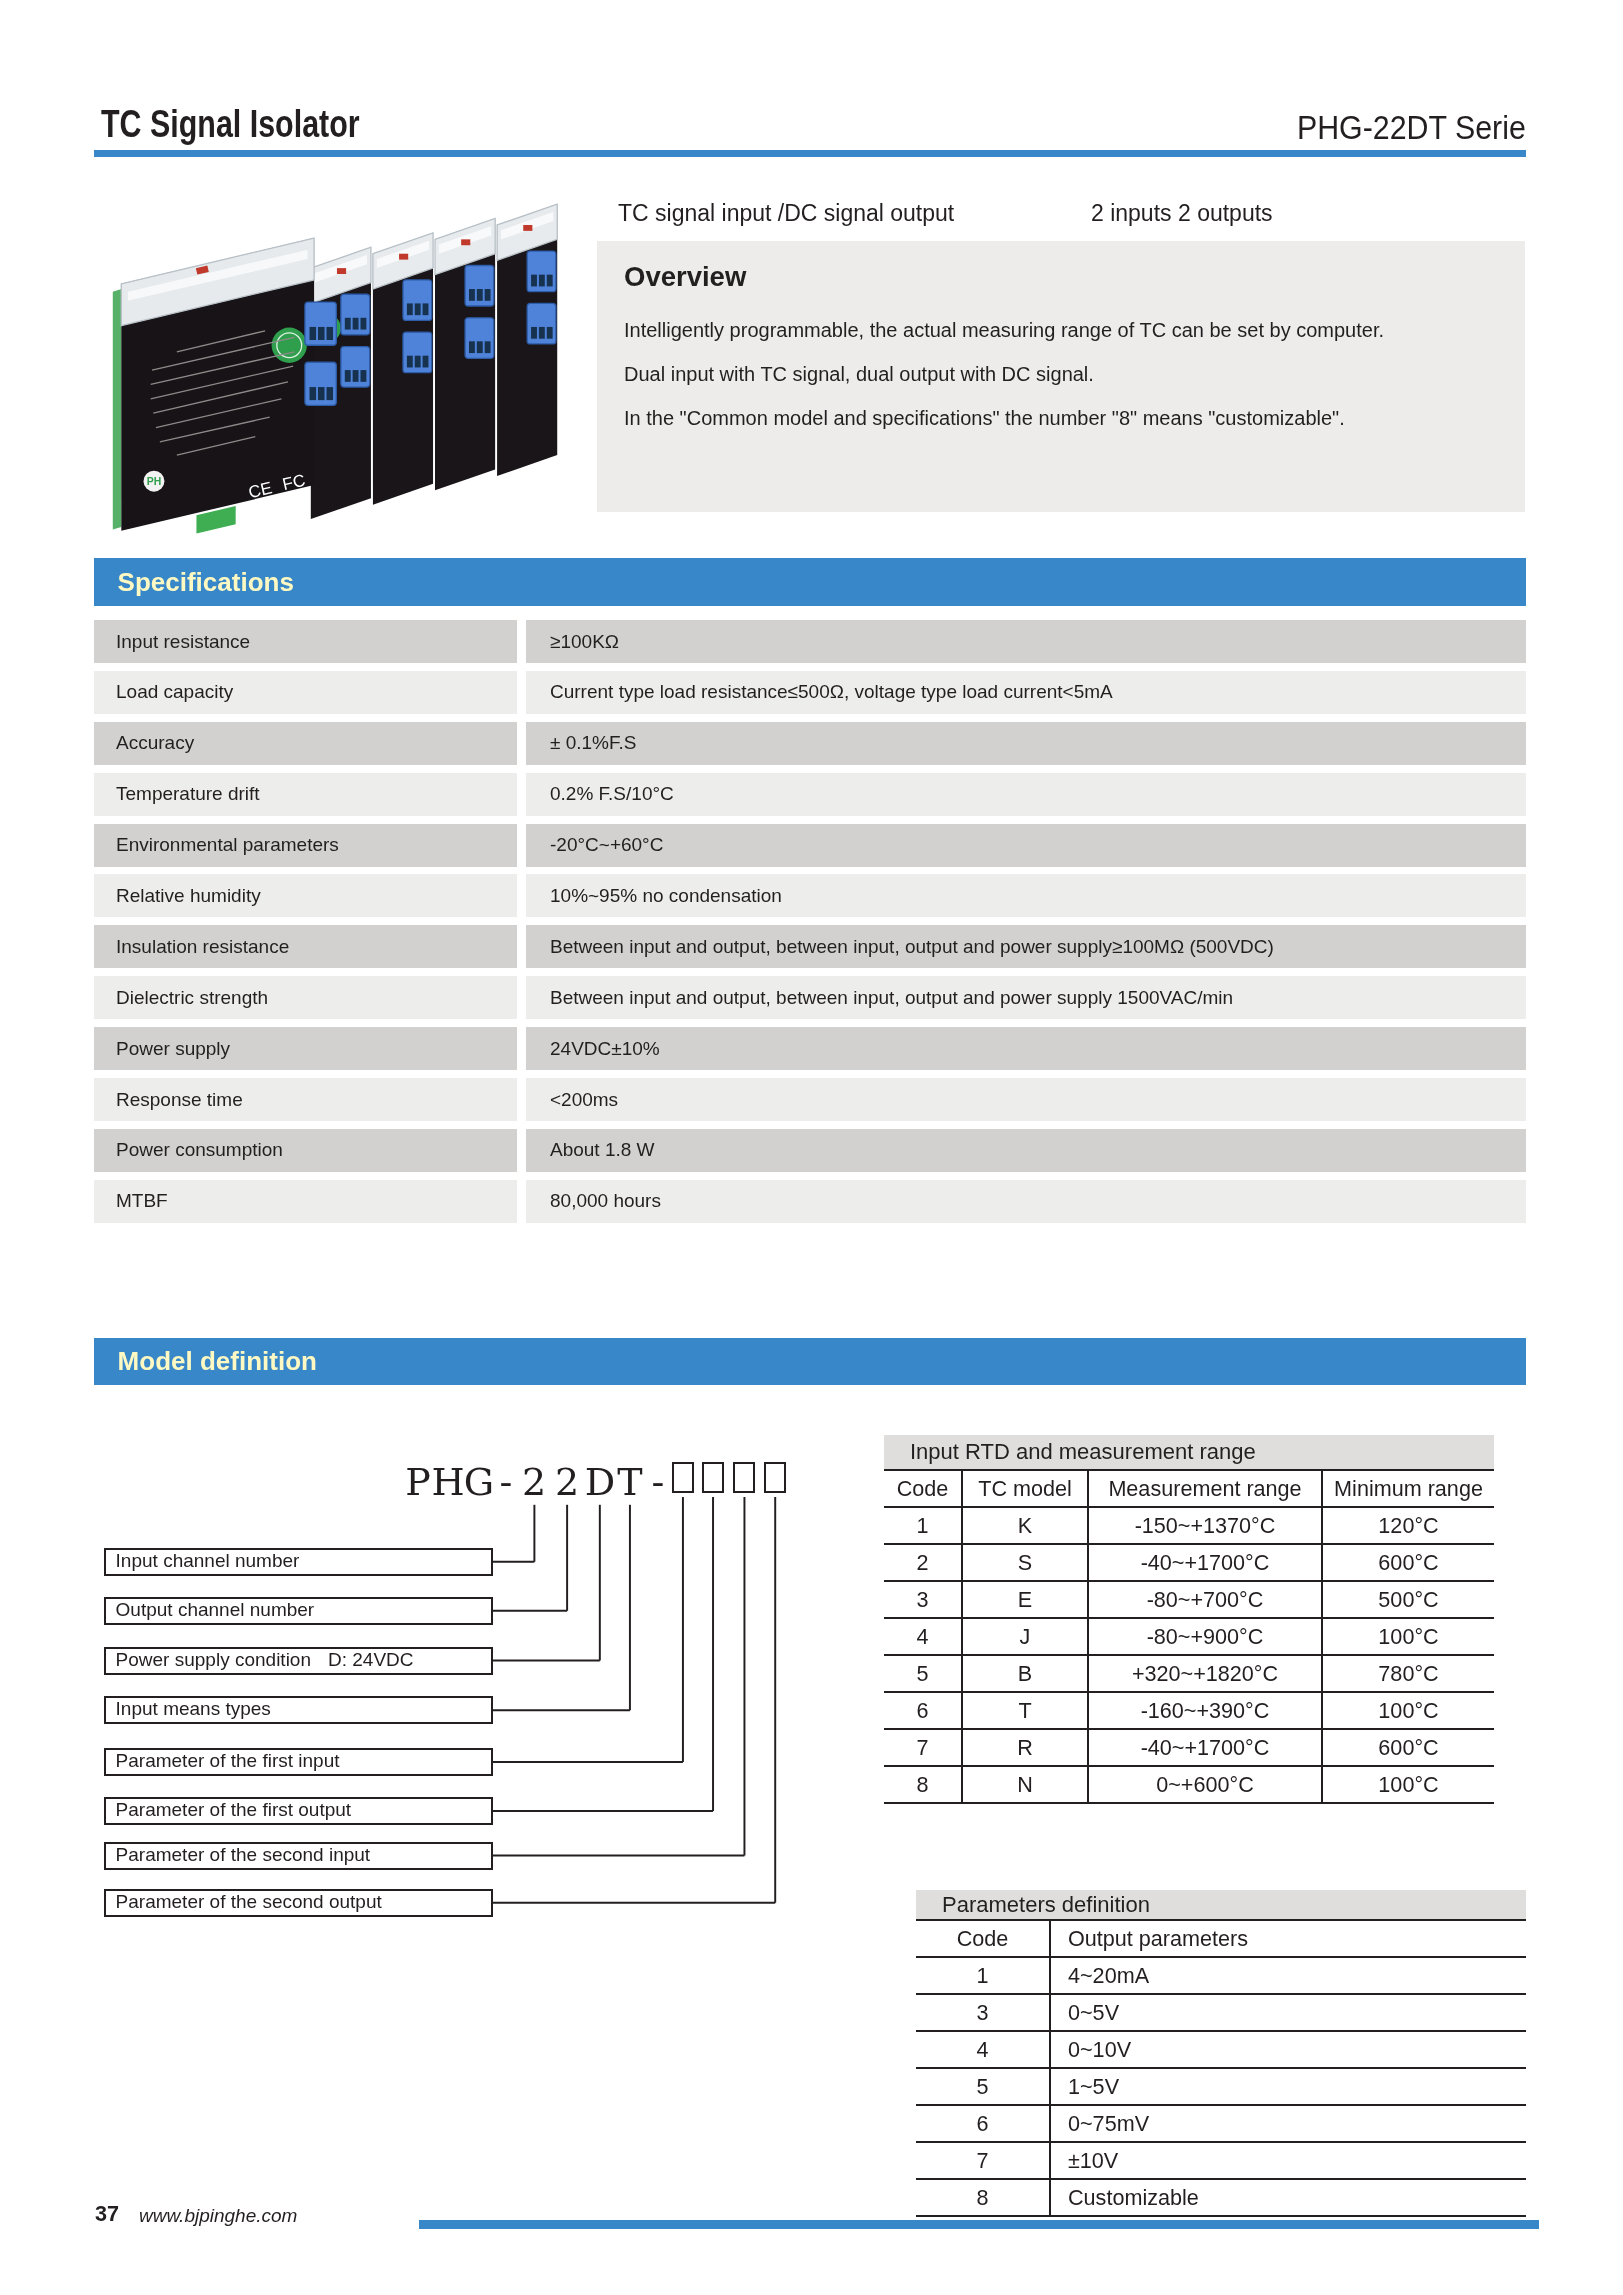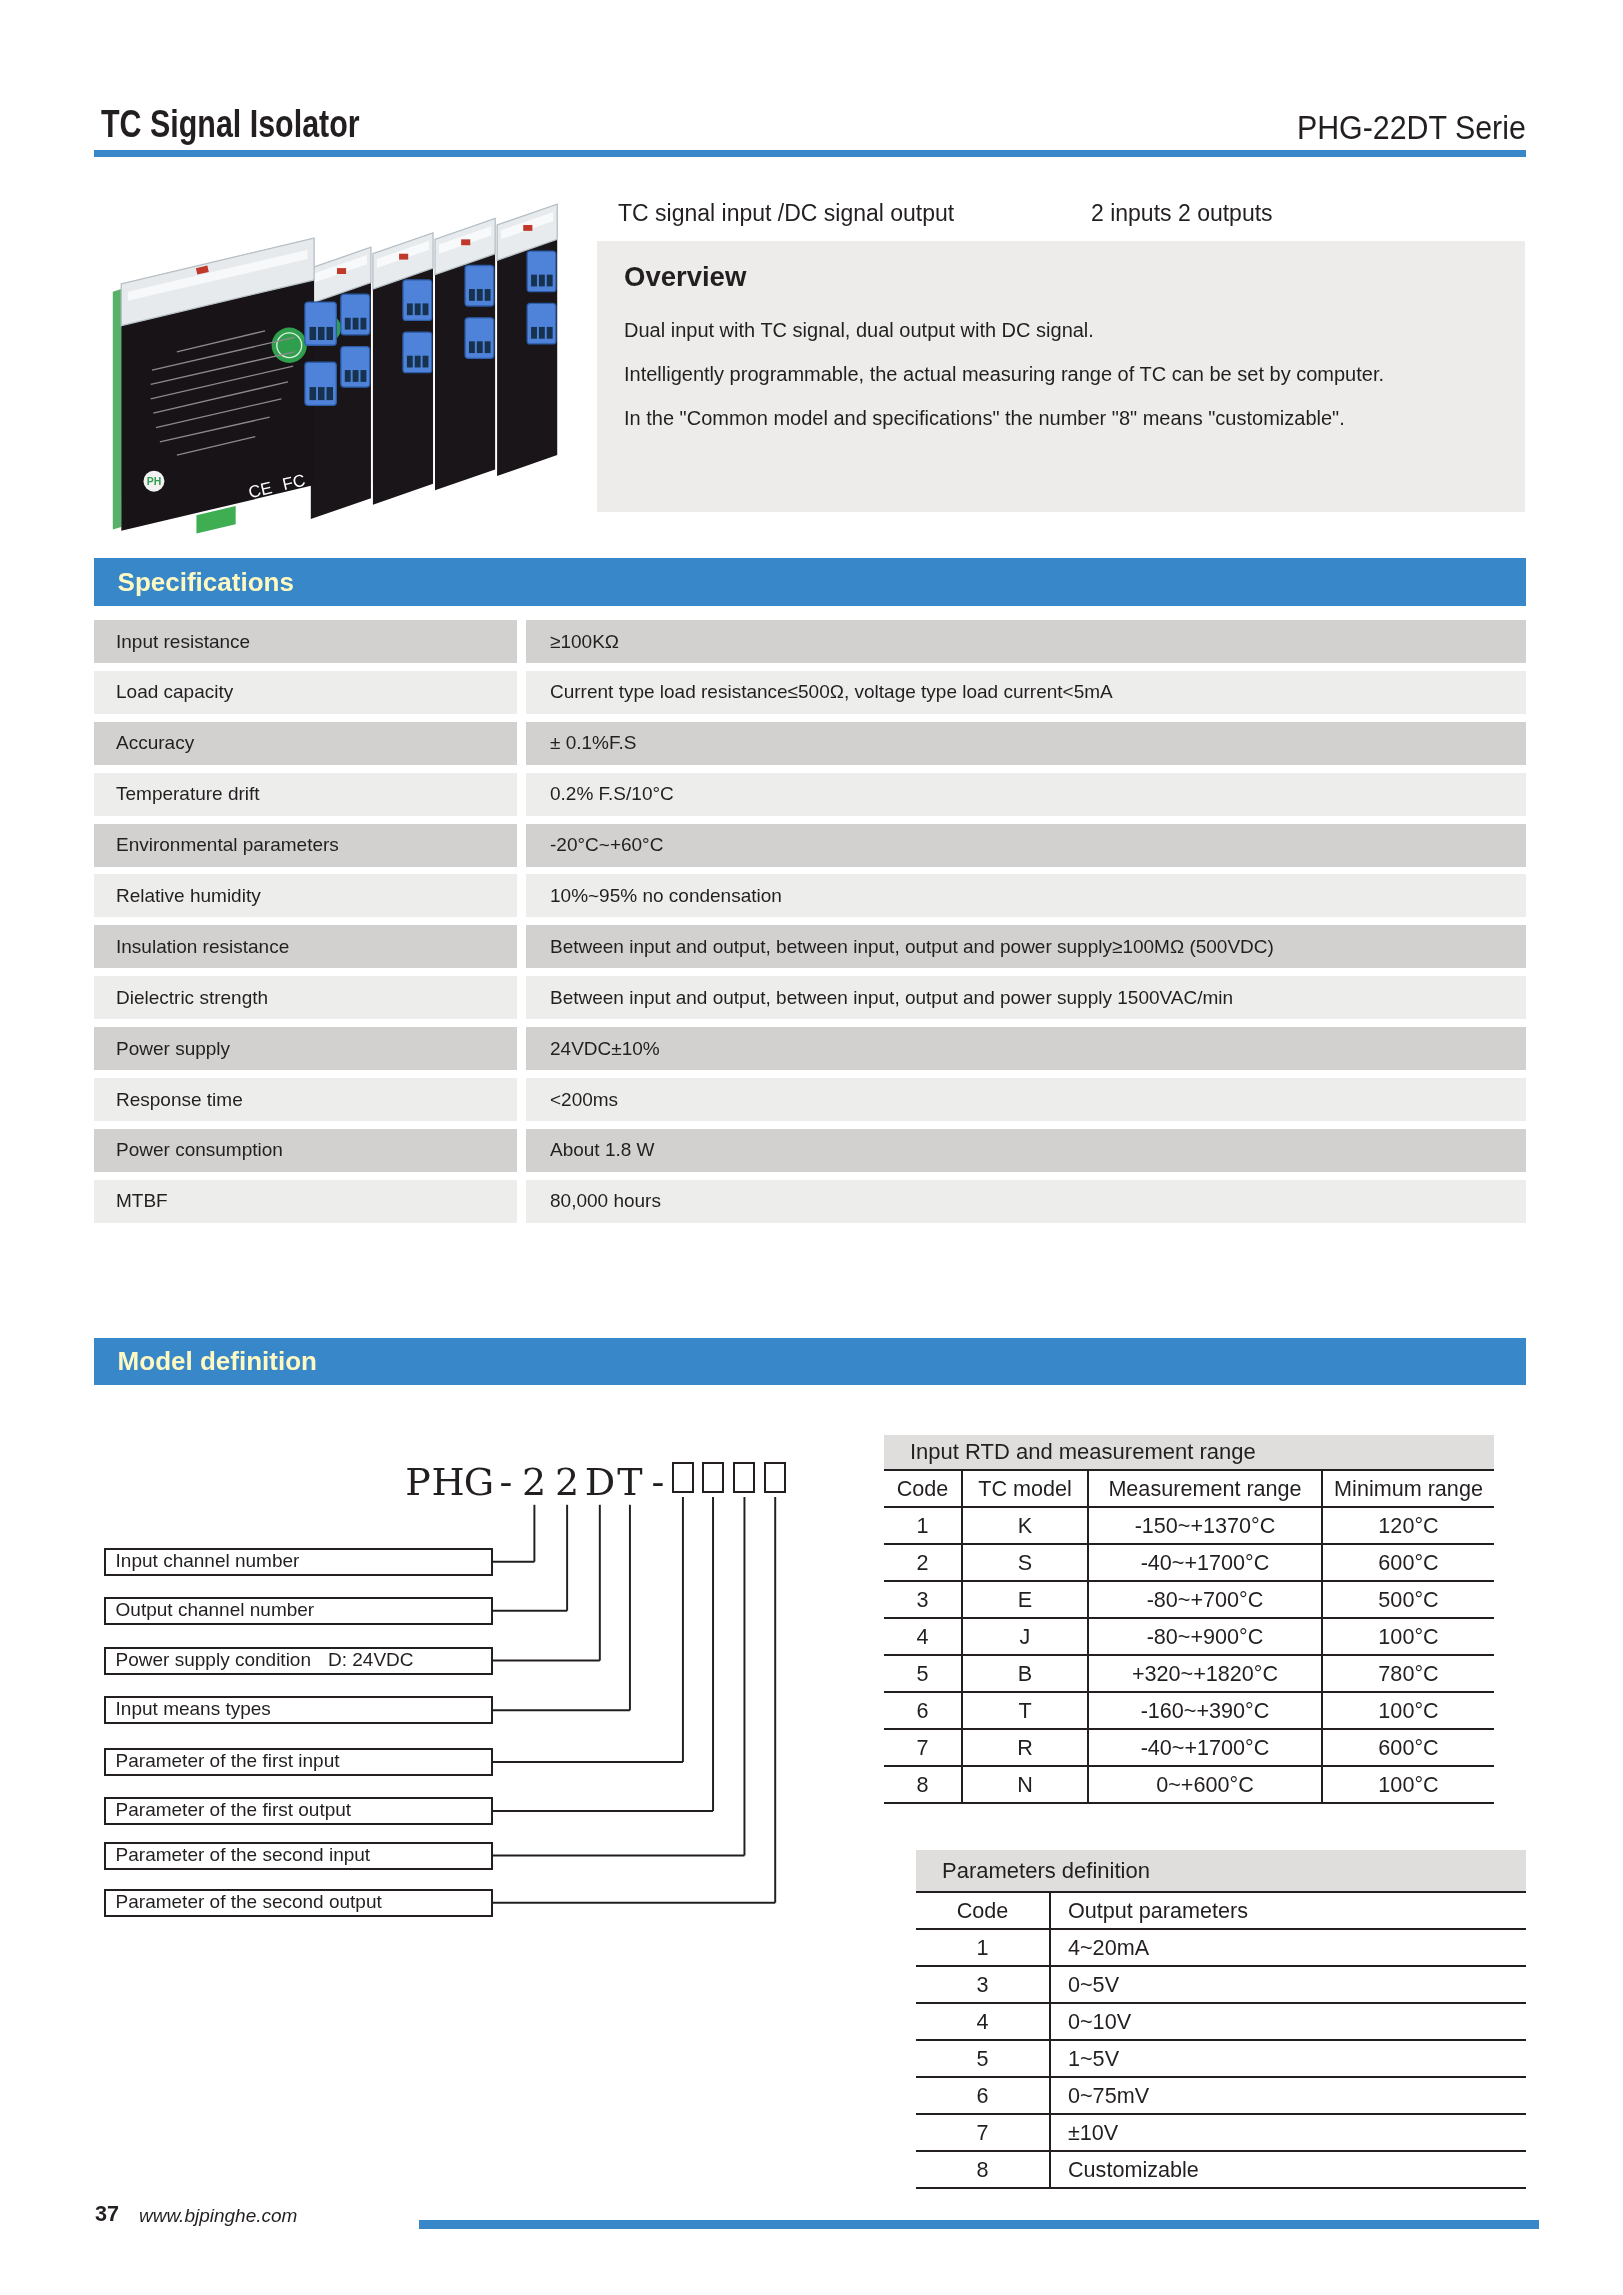--- a/index.html
+++ b/index.html
@@ -57,21 +57,21 @@
                font-size:22px; border-bottom:2.6px solid var(--line); }
   #rtd-table { left:884px; top:1435px; }
   #rtd-table .tbl-title { height:36px; }
   .rtd-grid { display:grid; grid-template-columns:79px 126px 234px 171px; }
   .rtd-grid .c { height:37px; display:flex; align-items:center; justify-content:center;
                  font-size:21.6px; border-bottom:2px solid var(--line); }
   .rtd-grid .hd { height:37px; }
   .vr { border-right:2px solid var(--line); }
 
   #params-table { left:916px; top:1850px; }
-  #params-table .tbl-title { height:43px; border-bottom:2px solid var(--line); }
+  #params-table .tbl-title { height:31px; border-bottom:2px solid var(--line);margin-top:40px; }
   .par-grid { display:grid; grid-template-columns:135px 475px; }
   .par-grid .c { height:37px; display:flex; align-items:center; font-size:21.6px; border-bottom:2px solid var(--line); }
   .par-grid .code { justify-content:center; }
   .par-grid .val { padding-left:17px; }
 
   
   .page-num { left:95px; top:2201px; font-size:21.6px; font-weight:700; }
   .site { left:139px; top:2205px; font-size:19px; font-style:italic; }
   .footer-bar { left:419px; top:2220px; width:1120px; height:8.5px; background:var(--accent); }
 
@@ -200,22 +200,22 @@
       <polygon points="150,522 210,508 210,536 150,550" fill="#3fae52"></polygon>
     </g>
   </svg>
 
   <div class="abs intro-io">TC signal input /DC signal output</div>
   <div class="abs intro-ch">2 inputs 2 outputs</div>
 
   <div class="abs overview-panel">
     <div class="overview-h">Overview</div>
     <div class="overview-lines">
+      <div>Intelligently programmable, the actual measuring range of TC can be set by computer.</div>
       <div>Dual input with TC signal, dual output with DC signal.</div>
-      <div>Intelligently programmable, the actual measuring range of TC can be set by computer.</div>
       <div>In the "Common model and specifications" the number "8" means "customizable".</div>
     </div>
   </div>
 
   <div class="abs section-bar" id="spec-bar">Specifications</div>
   <div class="abs spec-table">
     <div class="spec-row">
         <div class="cell spec-label">Input resistance</div>
         <div class="cell spec-value">≥100KΩ</div>
       </div>

